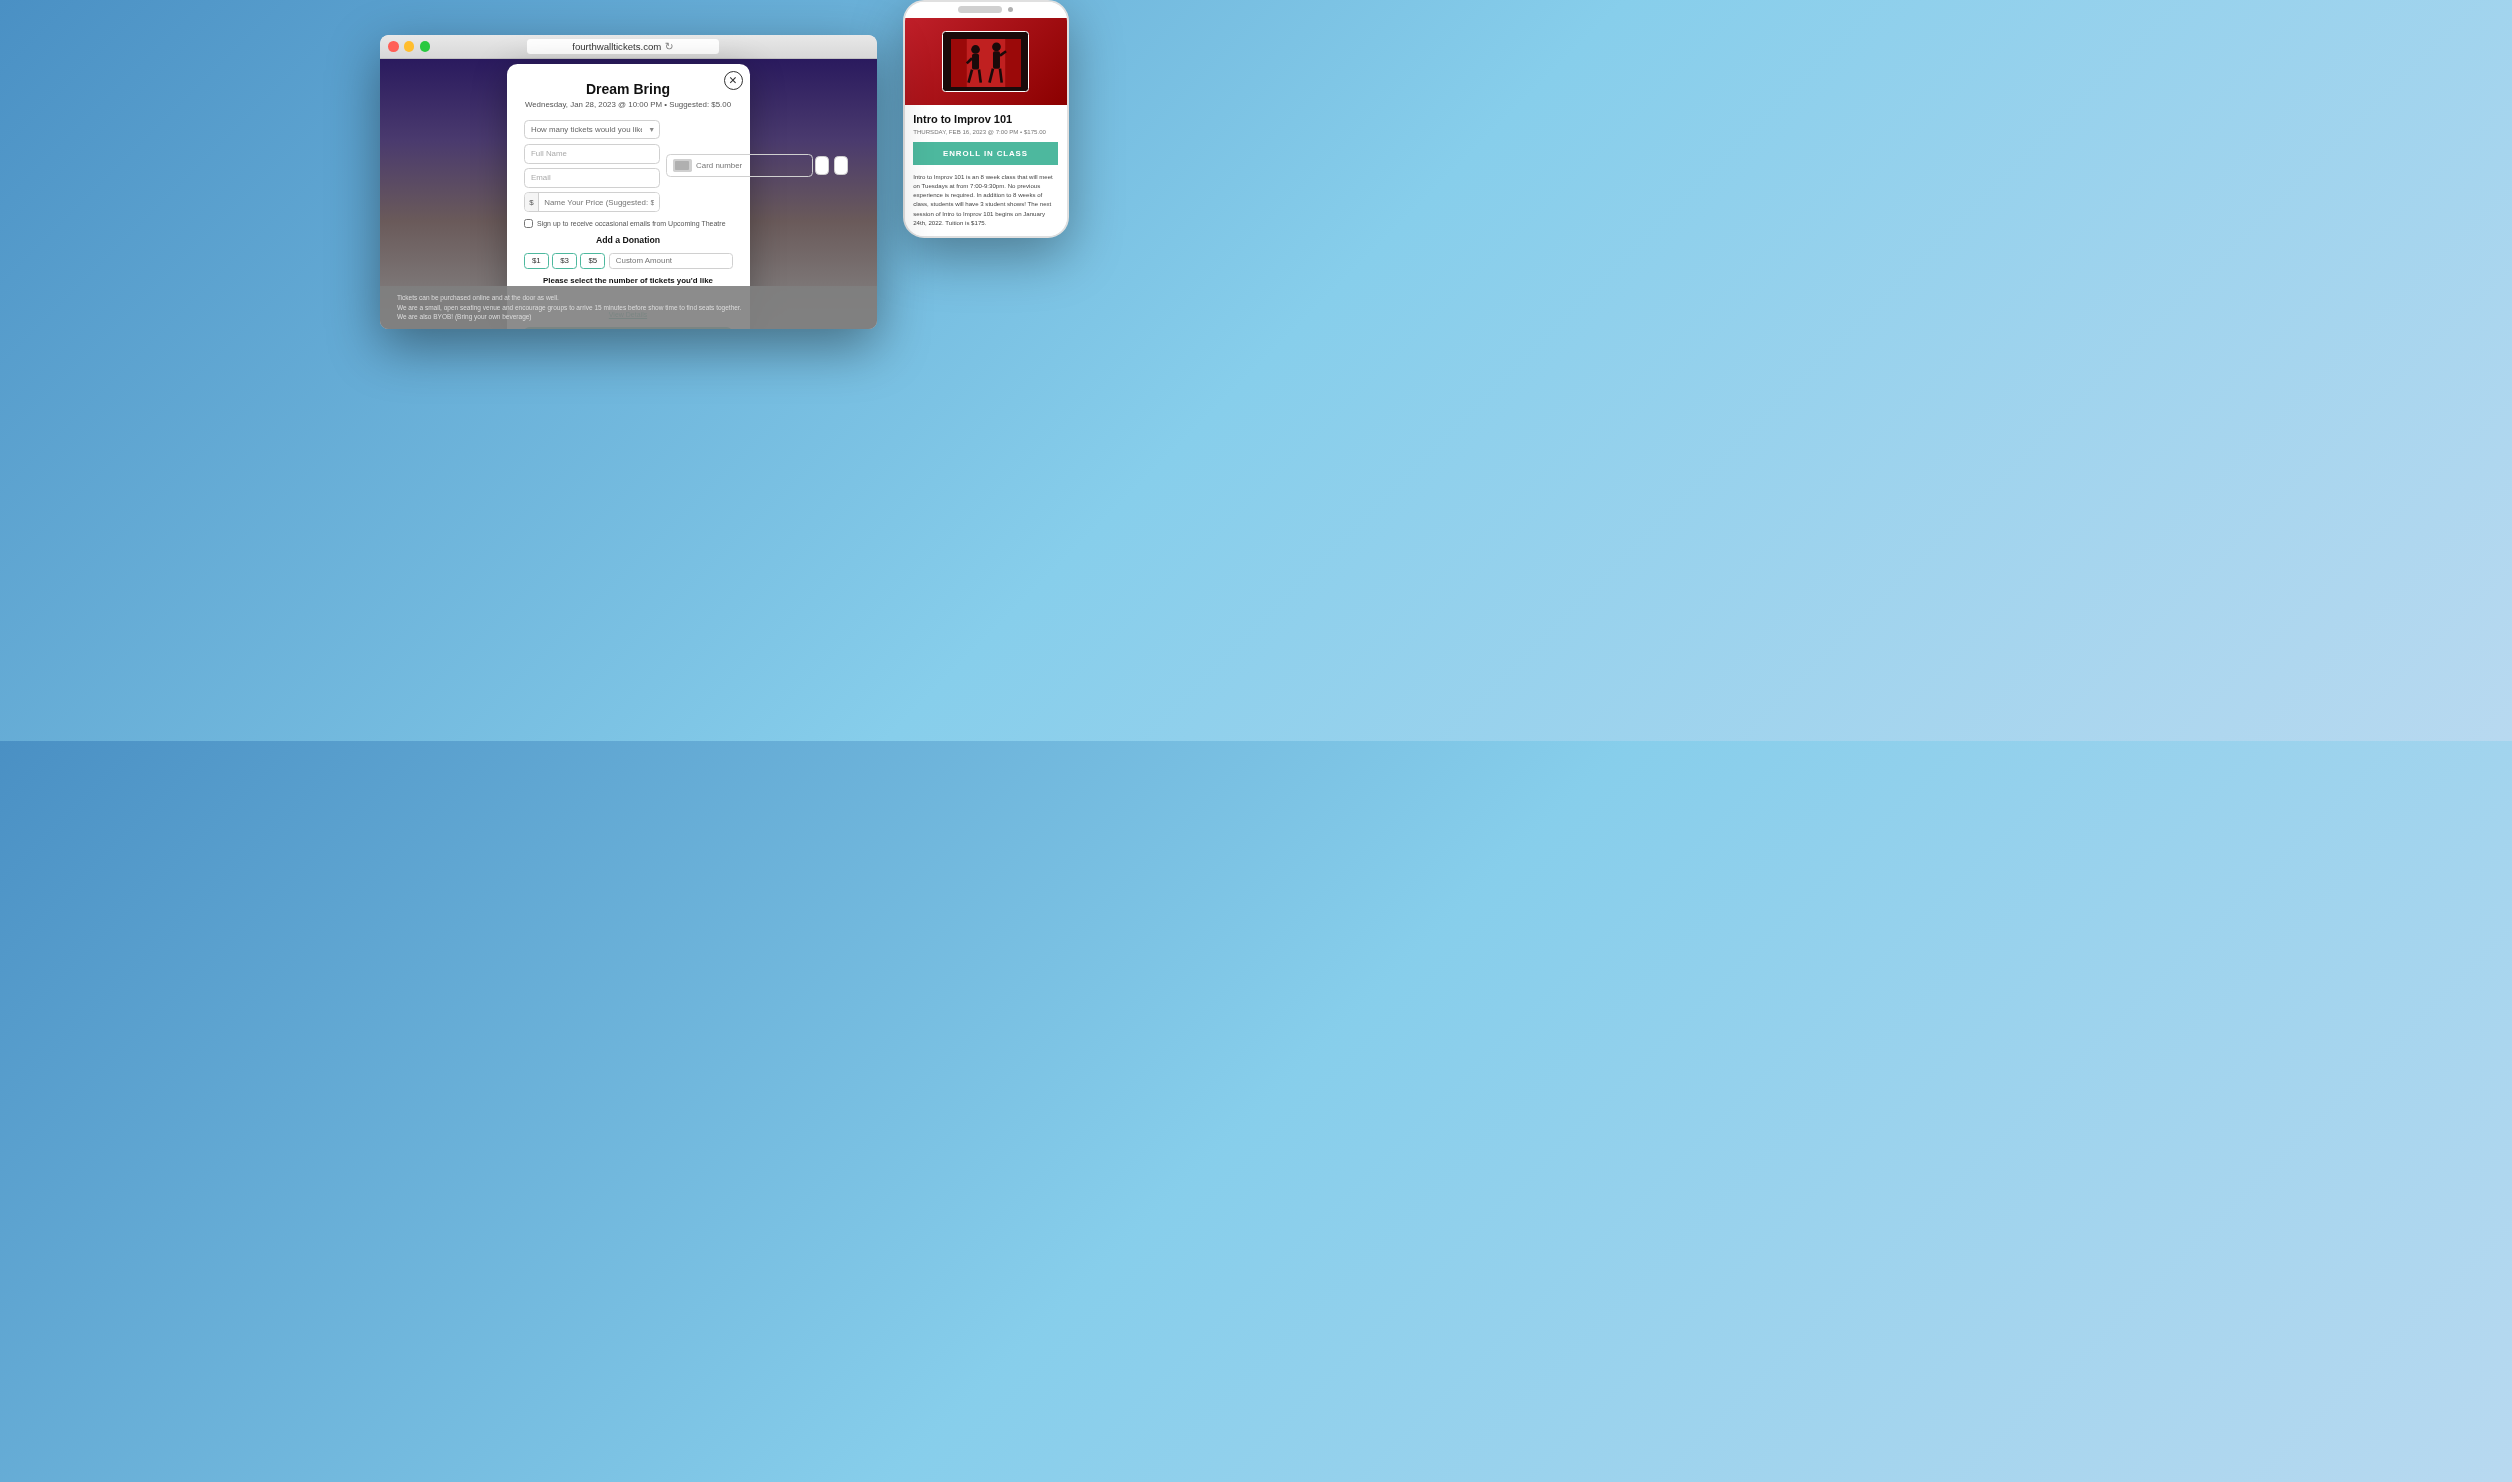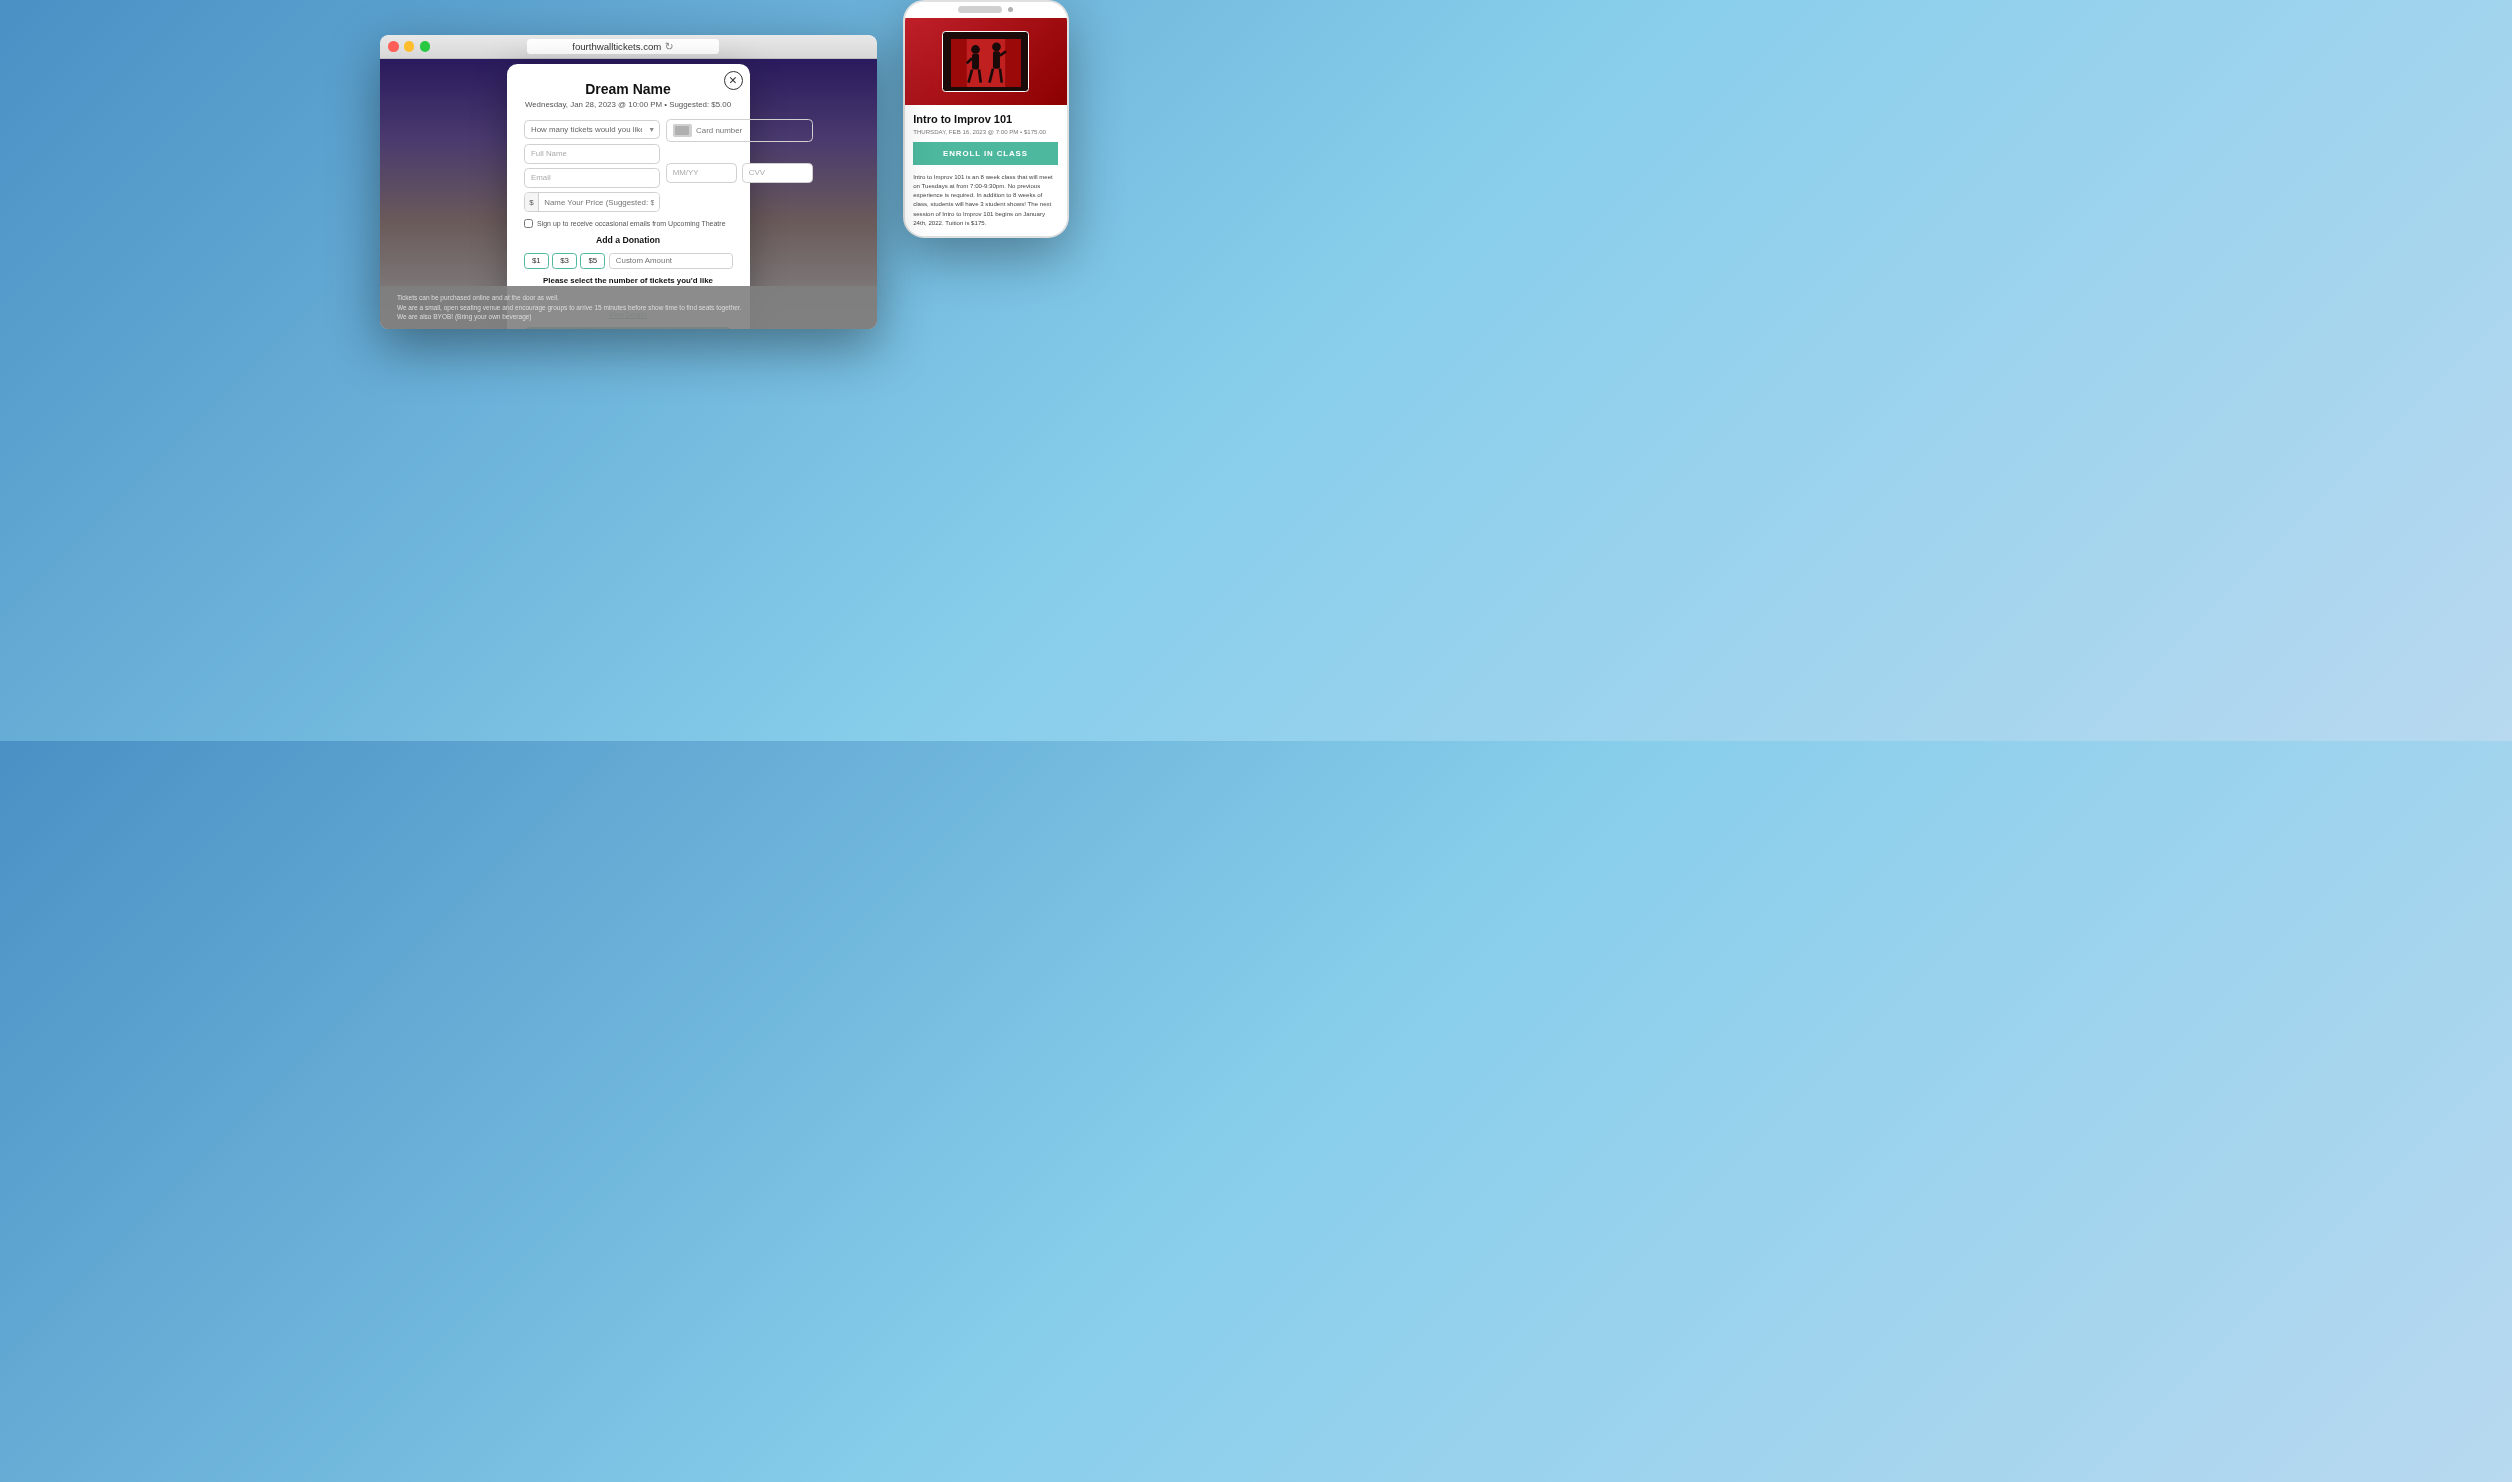--- a/index.html
+++ b/index.html
@@ -123,22 +123,21 @@
       gap: 5.2px;
       margin-bottom: 7px;
     }
     .form-left {
       display: flex;
       flex-direction: column;
       gap: 4.4px;
     }
     .form-right {
       display: flex;
-      flex-direction: column;
-      gap: 21px;
+      gap: 2px;
       align-items: center;
     }
     .form-input {
       border: 0.9px solid #d0d0d0;
       border-radius: 4.4px;
       padding: 4.4px 6.1px;
       font-size: 7.9px;
       color: #666;
       outline: none;
       width: 100%;
@@ -436,21 +435,21 @@
       </div>
 
       <div class="mac-body">
 
         <div class="modal-overlay">
           <div class="modal">
             <div class="modal-close">
               <span>✕</span>
             </div>
 
-            <h2 class="modal-title">Dream Name</h2>
+            <h2 class="modal-title">Dream Bring</h2>
             <p class="modal-subtitle">Wednesday, Jan 28, 2023 @ 10:00 PM • Suggested: $5.00</p>
 
             <div class="modal-content">
 
               <div class="form-left">
                 <div class="select-wrapper">
                   <select class="form-select">
                     <option value="">How many tickets would you like?</option>
                     <option value="1">1</option>
                     <option value="2">2</option>

